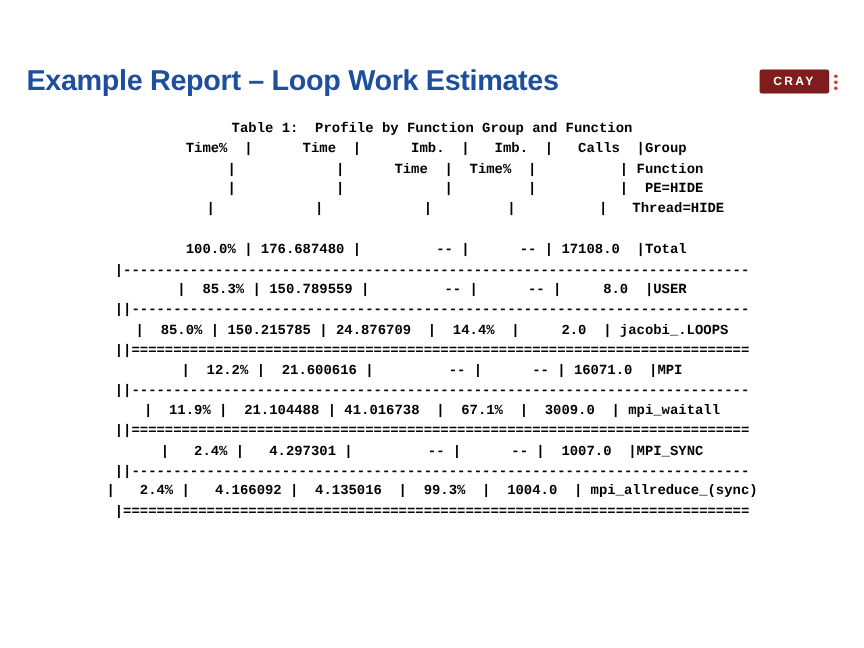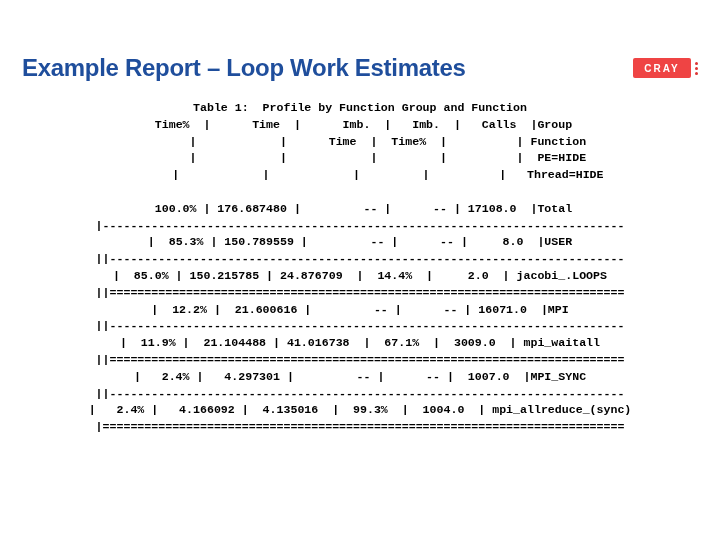--- a/index.html
+++ b/index.html
@@ -1,21 +1,21 @@
 <!DOCTYPE html>
 <html><head>
 <meta charset="utf-8">
 <style>
   * { margin: 0; padding: 0; box-sizing: border-box; }
   html, body { width: 720px; height: 540px; background: #fff; font-family: Arial, sans-serif; overflow: hidden; }
   .slide { position: relative; width: 720px; height: 540px; padding: 18px 22px 0 22px; margin-top: 36px; }
   .title-row { display: flex; align-items: center; justify-content: space-between; margin-bottom: 18px; }
   .title { font-size: 24px; font-weight: bold; color: #1f4e9c; letter-spacing: -0.3px; }
   .logo { display: flex; align-items: center; gap: 4px; }
-  .logo-box { width: 58px; height: 20px; background: #ef4444; border-radius: 2px; color: #fff; font-size: 10px; font-weight: bold; letter-spacing: 2px; display: flex; align-items: center; justify-content: center; }
+  .logo-box { width: 58px; height: 20px; background: #7f1d1d; border-radius: 2px; color: #fff; font-size: 10px; font-weight: bold; letter-spacing: 2px; display: flex; align-items: center; justify-content: center; }
   .logo-dots { display: flex; flex-direction: column; gap: 2px; }
   .logo-dots span { width: 3px; height: 3px; background: #d33; border-radius: 50%; display: block; }
   .report { font-family: "Courier New", monospace; font-size: 11.6px; line-height: 1.45; color: #000; font-weight: bold; white-space: pre; text-align: center; }
   .footer { position: absolute; bottom: 16px; left: 0; right: 0; text-align: center; font-size: 9px; color: #555; font-family: Arial, sans-serif; font-weight: bold; }
   .pagenum { position: absolute; bottom: 10px; right: 14px; width: 26px; height: 26px; }
   .pagenum .circle { position: absolute; width: 22px; height: 22px; border: 1.5px solid #d33; border-radius: 50%; display:flex; align-items:center; justify-content:center; font-size:9px; color:#444; background:#fff; }
   .pagenum .c1 { top: 0; left: 0; }
   .pagenum .c2 { top: 6px; left: 6px; }
 </style>
 </head>

